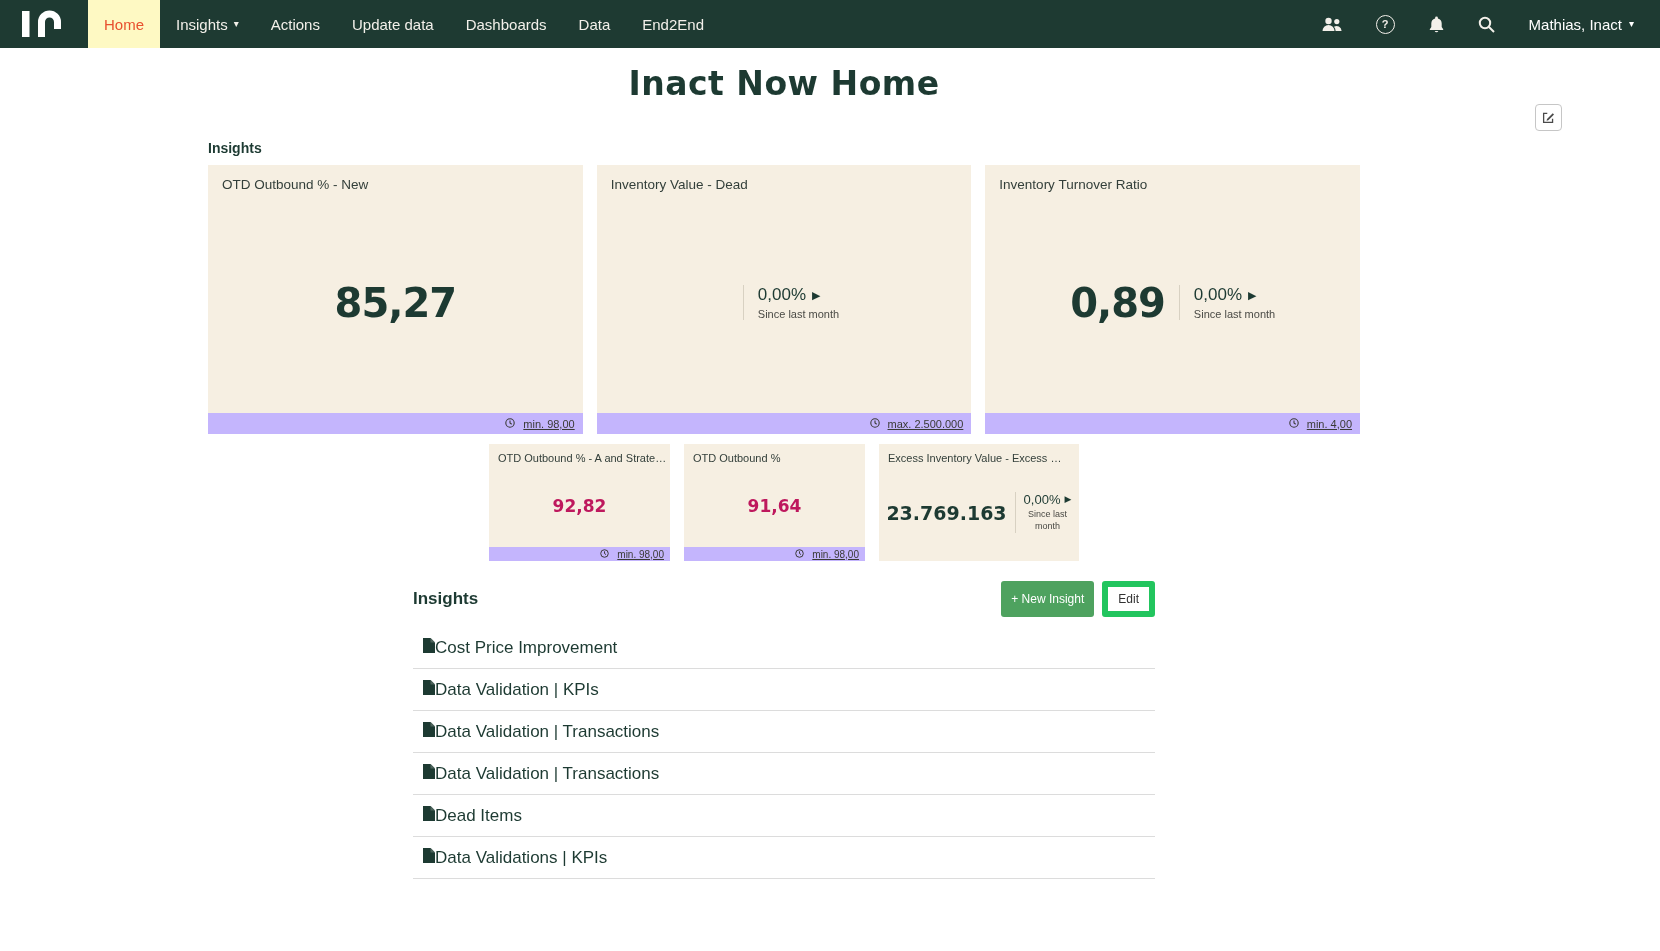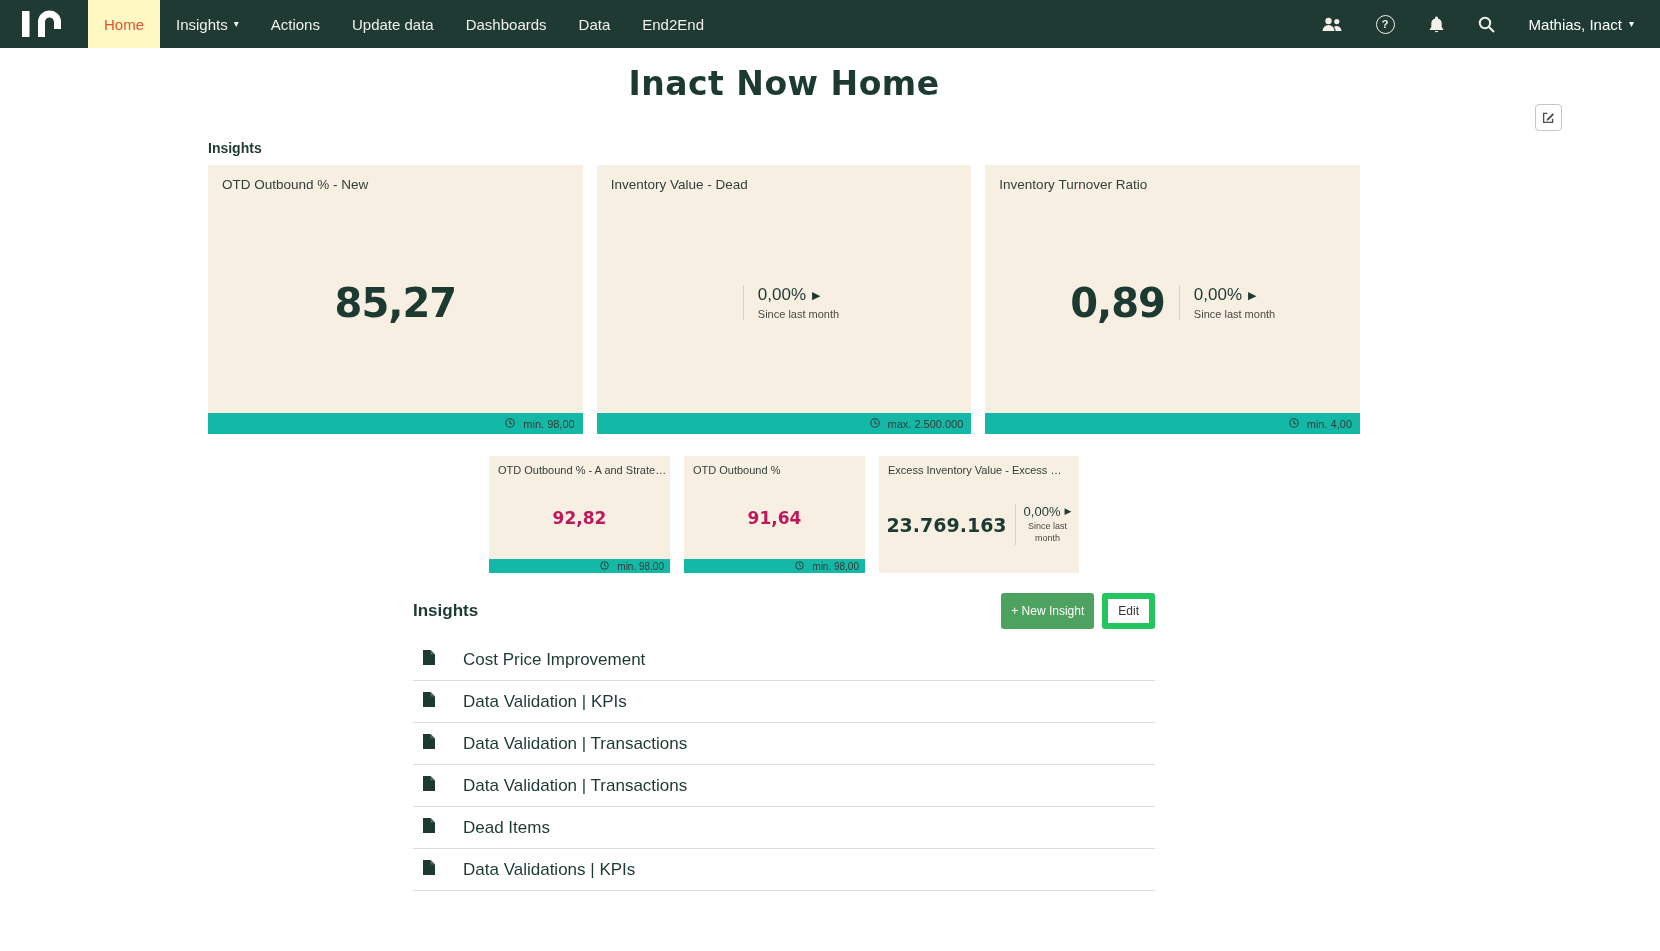--- a/index.html
+++ b/index.html
@@ -28,34 +28,34 @@
               font-family:"DejaVu Sans",sans-serif;font-size:33px;font-weight:700;
               color:#1d3a32;line-height:44px;letter-spacing:.5px;}
   .edit-page-btn{position:absolute;top:56px;right:98px;width:27px;height:27px;
                  background:#fff;border:1px solid #c6c6c6;border-radius:4px;
                  display:flex;align-items:center;justify-content:center;cursor:pointer;}
 
   
   .content{width:1152px;margin-left:208px;}
   .section-label{margin-top:34px;margin-bottom:9px;font-size:14px;font-weight:700;color:#1d3a32;}
   .kpi-row{display:flex;gap:14px;}
-  .kpi-row.small{margin-top:22px;justify-content:center;}
+  .kpi-row.small{margin-top:10px;justify-content:center;}
   .kpi-card{background:#f6efe2;display:flex;flex-direction:column;cursor:pointer;}
   .kpi-card.large{width:375px;height:269px;}
   .kpi-title{padding:12px 14px 0;font-size:13.5px;color:#333f3a;}
   .kpi-body{flex:1;display:flex;align-items:center;justify-content:center;}
   .kpi-value-lg{font-family:"DejaVu Sans",sans-serif;font-size:40px;font-weight:700;
                 letter-spacing:-1px;color:#1d3a32;}
   .delta-block{margin-left:14px;padding-left:14px;border-left:1px solid #d8d1c2;
                display:flex;flex-direction:column;gap:3px;}
   .delta-line{display:flex;align-items:center;gap:6px;font-size:17px;color:#1d3a32;}
   .play{font-size:11px;line-height:1;}
   .delta-caption{font-size:11px;color:#4a4a45;}
-  .kpi-strip{height:21px;background:#14b8a6;display:flex;align-items:center;
-             justify-content:flex-end;gap:8px;padding:0 8px;font-size:11px;color:#3a3a36;}
+  .kpi-strip{height:21px;background:#c4b5fd;display:flex;align-items:center;
+             justify-content:flex-end;gap:8px;padding:0 8px;font-size:11px;color:#3a3a36;text-decoration:underline;}
   .kpi-card.small{width:181px;height:117px;}
   .kpi-card.small .kpi-title{padding:8px 9px 0;font-size:11px;white-space:nowrap;overflow:hidden;}
   .kpi-value-sm{font-family:"DejaVu Sans",sans-serif;font-size:17px;font-weight:700;color:#be185d;}
   .kpi-card.small .kpi-strip{height:14px;font-size:10px;padding:0 6px;}
   .kpi-card.small.wide{width:200px;}
   .kpi-value-xs{font-family:"DejaVu Sans",sans-serif;font-size:19px;font-weight:700;color:#1d3a32;}
   .delta-block.sm{margin-left:8px;padding-left:8px;gap:2px;}
   .delta-block.sm .delta-line{font-size:13px;gap:4px;}
   .delta-block.sm .play{font-size:9px;}
   .delta-block.sm .delta-caption{font-size:9px;width:48px;text-align:center;line-height:1.3;}
@@ -63,21 +63,21 @@
   
   .insights{width:742px;margin:20px auto 0;}
   .insights-head{display:flex;align-items:center;}
   .insights-title{font-size:17px;font-weight:700;color:#1d3a32;margin:0;}
   .insights-actions{margin-left:auto;display:flex;gap:8px;}
   .btn-green{background:#4ea25f;color:#fff;border:none;border-radius:3px;
              font-size:12px;padding:6px 10px;cursor:pointer;font-family:inherit;}
   .btn-outline{background:#fff;color:#333;border:6px solid #22c55e;border-radius:3px;
                font-size:12px;padding:5px 10px;cursor:pointer;font-family:inherit;}
   .insight-list{list-style:none;margin:10px 0 0;padding:0;}
-  .insight-item{display:flex;align-items:center;gap:28px;height:41px;
+  .insight-item{display:flex;align-items:center;gap:0;height:41px;
                 border-bottom:1px solid #dcdcdc;font-size:17px;color:#1d3a32;
                 padding-left:10px;cursor:pointer;}
 </style>
 </head>
 <body>
 
 <header class="navbar">
   <div class="brand">
     <svg width="48" height="30" viewBox="0 0 48 30">
       <rect x="2" y="2" width="7.5" height="26" fill="#ffffff"></rect>

